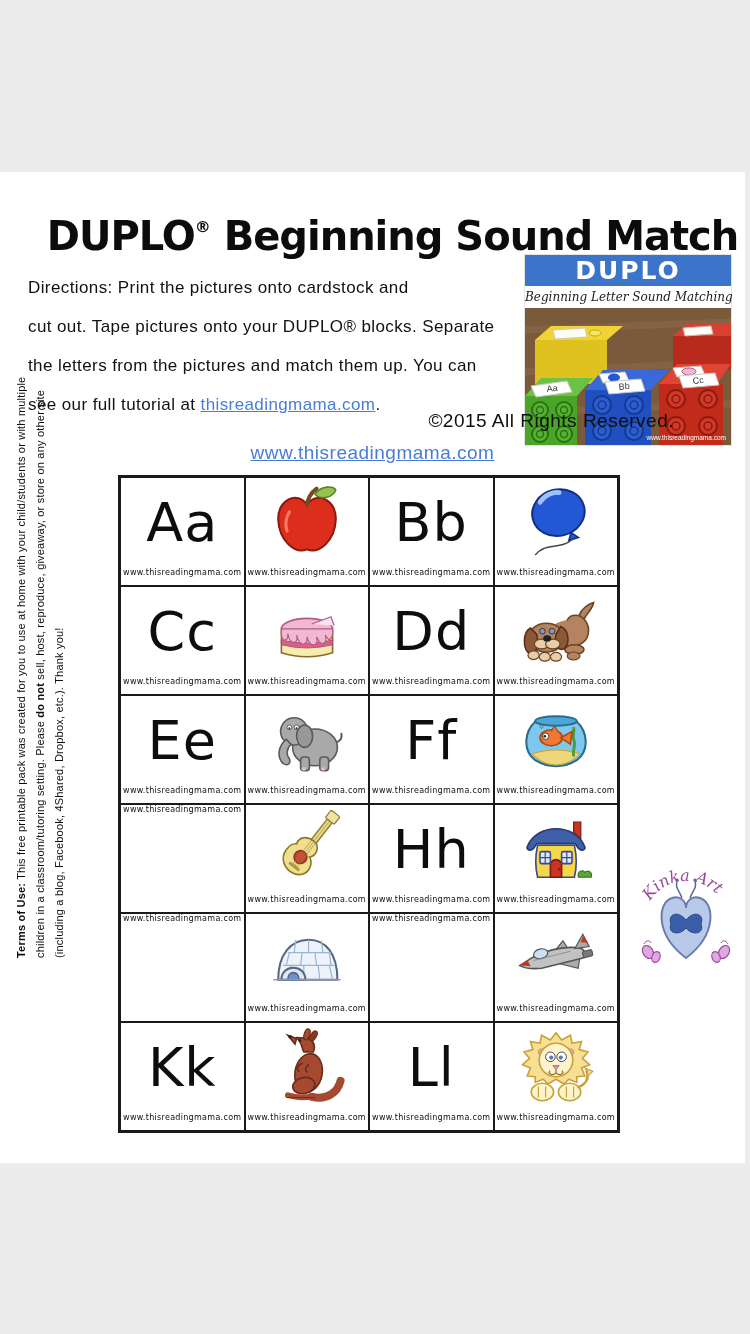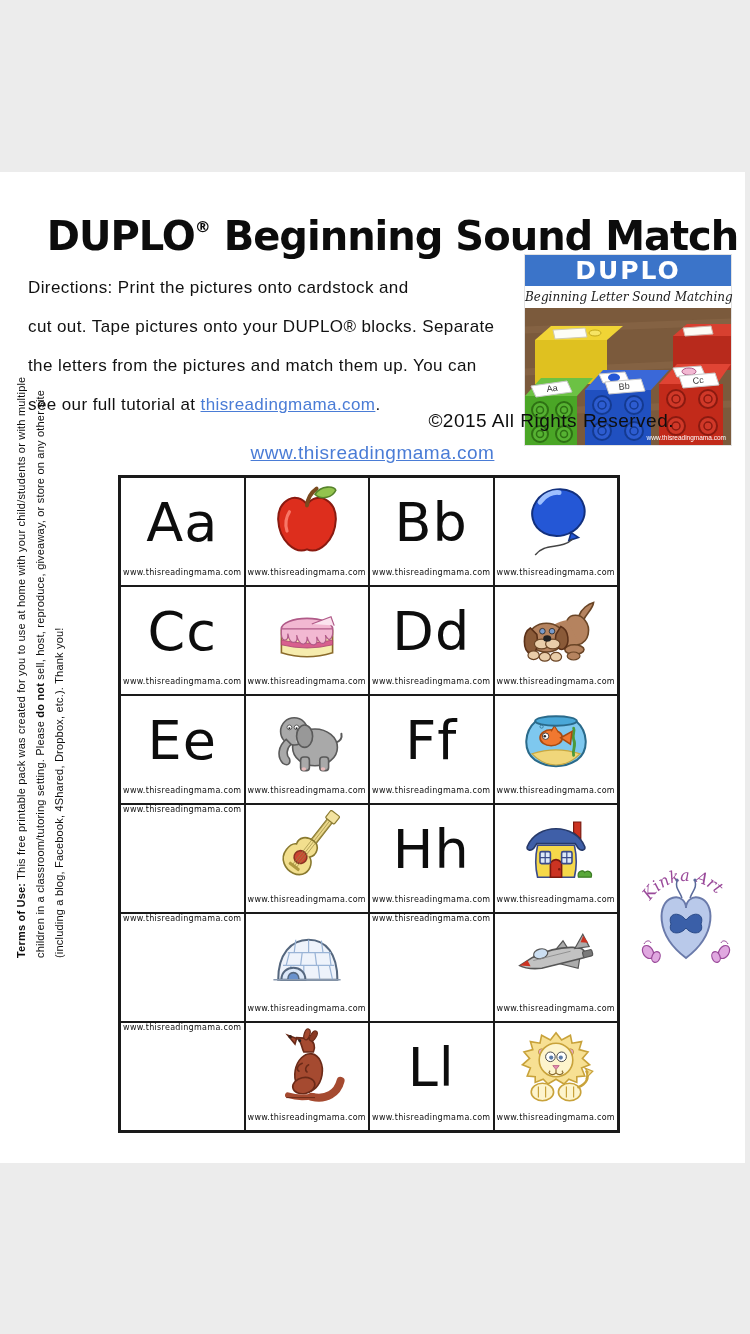--- a/index.html
+++ b/index.html
@@ -337,20 +337,21 @@
               <path d="M76 43 L90 28 L94 45Z" fill="#ababab" stroke="#555" stroke-width="1.5"></path>
               <path d="M90 30 L94 40 L85 37Z" fill="#cc3322"></path>
               <rect x="84" y="49" width="12" height="8" rx="2" fill="#7a7a7a" stroke="#555" stroke-width="1.5"></rect>
               <path d="M22 45 L70 45" stroke="#8a8a8a" stroke-width="1" fill="none"></path>
             </g>
           </svg>
         </div>
         <div class="cellfoot">www.thisreadingmama.com</div>
       </div>
       <div class="cell">
+        <div class="letter">Kk</div>
         <div class="cellfoot">www.thisreadingmama.com</div>
       </div>
       <div class="cell">
         <div class="pic">
           <svg viewBox="0 0 100 100">
             <path d="M56 86 C74 90 88 82 92 66" fill="none" stroke="#a54a30" stroke-width="10" stroke-linecap="round"></path>
             <ellipse cx="52" cy="56" rx="17" ry="24" fill="#a54a30" stroke="#6a2a18" stroke-width="2" transform="rotate(10 52 56)"></ellipse>
             <path d="M46 30 C42 22 44 16 36 12 L52 13 C59 16 61 24 58 30Z" fill="#a54a30" stroke="#6a2a18" stroke-width="2"></path>
             <path d="M37 13 L26 9 L35 20Z" fill="#a54a30" stroke="#6a2a18" stroke-width="2"></path>
             <ellipse cx="50" cy="8" rx="3.5" ry="7" fill="#a54a30" stroke="#6a2a18" stroke-width="1.5" transform="rotate(18 50 8)"></ellipse>

